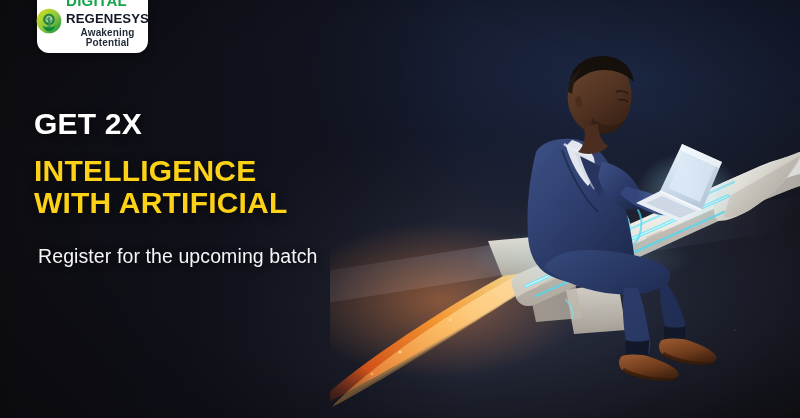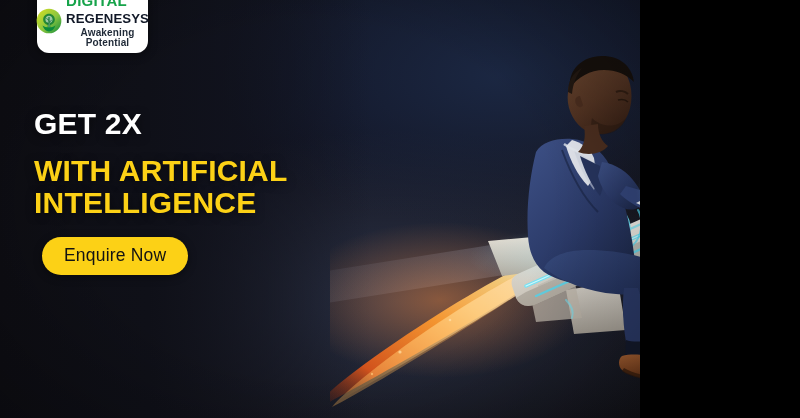--- a/index.html
+++ b/index.html
@@ -7,21 +7,21 @@
     padding: 0;
     background: #000;
   }
   body {
     font-family: "Liberation Sans", sans-serif;
   }
 
   
   .banner {
     position: relative;
-    width: 640px;
+    width: 800px;
     height: 418px;
     overflow: hidden;
     background: #b91c1c;
     isolation: isolate;
   }
 
   
   .bg-base {
     position: absolute;
     inset: 0;
@@ -411,19 +411,19 @@
         <span class="logo-tagline">Awakening Potential</span>
       </span>
     </div>
   </div>
 
   <div class="copy">
     <h1 class="headline">
       <span class="line">GET 2X</span>
     </h1>
     <h2 class="subhead">
+      <span class="line">INTELLIGENCE</span>
       <span class="line">WITH ARTIFICIAL</span>
-      <span class="line">INTELLIGENCE</span>
     </h2>
-    <button class="cta">Enquire Now</button>
+    <p class="register">Register for the upcoming batch</p>
   </div>
 
 </div>
 
 </body></html>

